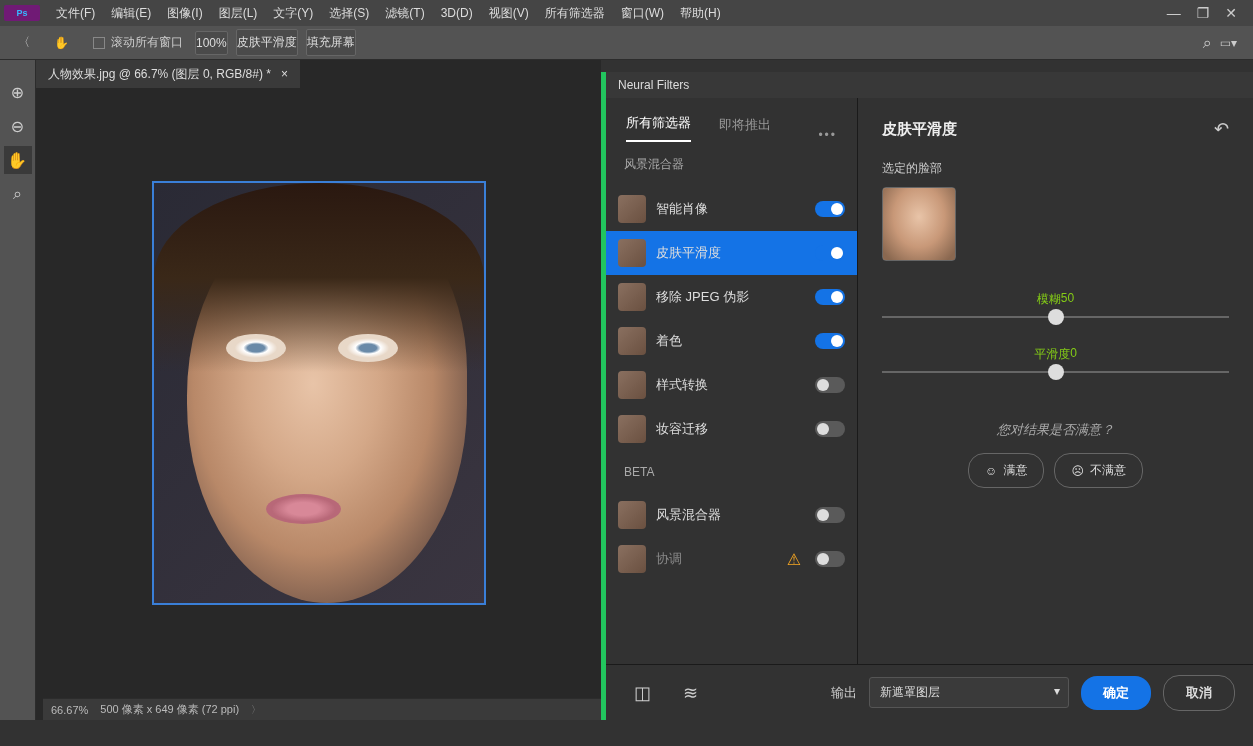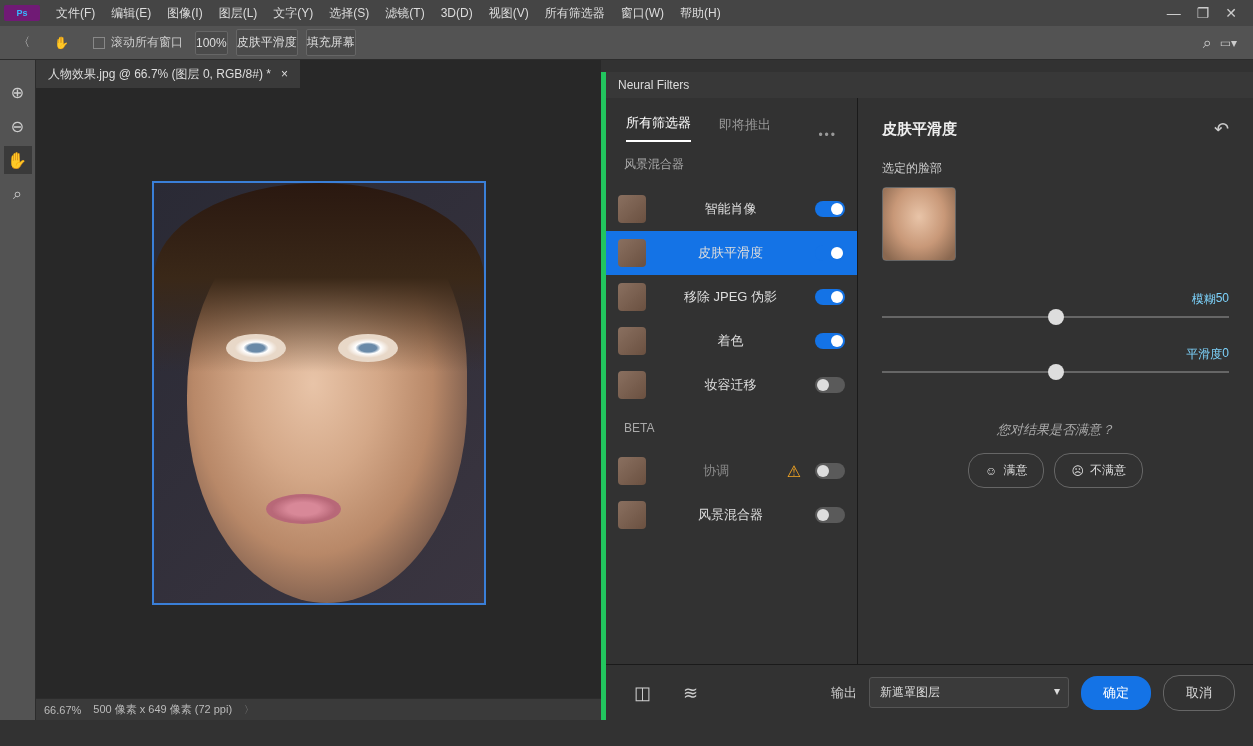--- a/index.html
+++ b/index.html
@@ -24,59 +24,59 @@
 .doc-tab{height:28px;background:#3a3a3a;display:inline-flex;align-items:center;padding:0 12px;color:#ddd;font-size:12px;gap:10px;}
 .canvas-wrap{flex:1;display:flex;align-items:center;justify-content:center;position:relative;}
 .canvas{width:334px;height:424px;border:2px solid #3a7fd8;background:linear-gradient(135deg,#2a2a35 0%,#3a3540 100%);position:relative;overflow:hidden;}
 .face{position:absolute;width:100%;height:100%;}
 .face-skin{position:absolute;left:10%;top:5%;width:85%;height:95%;background:radial-gradient(ellipse at 45% 45%,#e8c4a8 0%,#d4a888 30%,#b88868 55%,#6a5045 80%);border-radius:48% 42% 50% 50%;}
 .hair{position:absolute;top:0;left:0;width:100%;height:45%;background:linear-gradient(180deg,#2a1810 0%,#3a2818 50%,transparent 100%);border-radius:50% 50% 0 0;}
 .eye{position:absolute;width:60px;height:28px;background:radial-gradient(ellipse,#6a8aa8 20%,#fff 30%,#e8d8c8 50%);border-radius:50%;top:36%;}
 .eye.left{left:22%;}
 .eye.right{left:56%;}
 .lips{position:absolute;width:75px;height:30px;background:radial-gradient(ellipse,#d88898 30%,#b86878 60%);border-radius:50%;top:74%;left:34%;}
-.statusbar{height:22px;background:#3a3a3a;display:flex;align-items:center;padding:0 8px;font-size:11px;color:#bbb;gap:12px;border-top:1px solid #2c2c2c;}
+.statusbar{height:22px;background:#3a3a3a;display:flex;align-items:center;padding:0 8px;font-size:11px;color:#bbb;gap:12px;border-top:1px solid #2c2c2c;margin-left:7px;}
 .right-panel{width:652px;background:#323232;display:flex;flex-direction:column;border-left:5px solid #22c55e;margin-top:12px;}
 .panel-header{height:26px;background:#383838;display:flex;align-items:center;padding:0 12px;color:#ddd;font-size:12px;}
 .panel-content{flex:1;display:flex;}
 .filter-list{width:252px;background:#323232;border-right:1px solid #1a1a1a;display:flex;flex-direction:column;}
 .filter-tabs{height:44px;display:flex;align-items:flex-end;padding:0 20px;gap:28px;}
 .ftab{color:#999;font-size:13px;padding-bottom:8px;cursor:pointer;}
 .ftab.active{color:#fff;border-bottom:2px solid #fff;}
 .ftab-more{margin-left:auto;color:#999;letter-spacing:2px;}
 .section-title{padding:14px 18px;color:#aaa;font-size:12px;}
-.filter-item{height:44px;display:flex;align-items:center;padding:0 12px;gap:10px;cursor:pointer;text-align:center;}
+.filter-item{height:44px;display:flex;align-items:center;padding:0 12px;gap:10px;cursor:pointer;}
 .filter-item.selected{background:#1473e6;}
 .filter-icon{width:28px;height:28px;border-radius:4px;background:linear-gradient(135deg,#8a7060,#6a5040);flex-shrink:0;}
 .filter-name{flex:1;color:#ddd;font-size:13px;}
 .toggle{width:30px;height:16px;background:#5a5a5a;border-radius:10px;position:relative;cursor:pointer;}
 .toggle.on{background:#1473e6;}
 .toggle::after{content:"";position:absolute;width:12px;height:12px;background:#ddd;border-radius:50%;top:2px;left:2px;}
 .toggle.on::after{left:16px;background:#fff;}
 .warn-icon{color:#f5a623;font-size:16px;margin-right:4px;}
 .settings-panel{flex:1;padding:20px 24px;display:flex;flex-direction:column;}
 .settings-header{display:flex;align-items:center;justify-content:space-between;margin-bottom:20px;}
 .settings-title{color:#eee;font-size:15px;font-weight:bold;}
 .reset-icon{font-size:18px;color:#ccc;cursor:pointer;}
 .face-label{color:#ccc;font-size:12px;margin-bottom:10px;}
 .face-thumb{width:74px;height:74px;border:1px solid #666;border-radius:4px;background:linear-gradient(135deg,#d4a888,#8a6850);margin-bottom:30px;position:relative;overflow:hidden;}
 .face-thumb-inner{position:absolute;width:100%;height:100%;background:radial-gradient(ellipse at 50% 40%,#e8c4a8 0%,#c89878 50%,#8a6850 90%);}
 .slider-group{margin-bottom:28px;}
-.slider-row{display:flex;justify-content:flex-end;color:#7dd3fc;font-size:12px;margin-bottom:8px;}
+.slider-row{display:flex;justify-content:center;color:#84cc16;font-size:12px;margin-bottom:8px;}
 .slider-track{height:2px;background:#666;position:relative;}
 .slider-thumb{position:absolute;width:16px;height:16px;background:#ddd;border-radius:50%;top:-7px;transform:translateX(-50%);}
 .feedback{text-align:center;margin-top:20px;}
 .feedback-text{color:#aaa;font-style:italic;font-size:13px;margin-bottom:14px;}
 .feedback-btns{display:flex;gap:10px;justify-content:center;}
 .fb-btn{border:1px solid #666;background:transparent;color:#ddd;padding:8px 16px;border-radius:16px;font-size:12px;display:flex;align-items:center;gap:6px;cursor:pointer;}
 .bottom-bar{height:56px;border-top:1px solid #1a1a1a;display:flex;align-items:center;padding:0 18px;gap:12px;}
 .bb-icon{color:#ccc;font-size:18px;padding:0 10px;cursor:pointer;}
 .bb-label{color:#ccc;font-size:13px;margin-left:auto;}
 .bb-select{background:#3a3a3a;border:1px solid #555;color:#ddd;padding:6px 40px 6px 10px;font-size:12px;border-radius:3px;position:relative;min-width:200px}
-.bb-btn{padding:8px 22px;border-radius:16px;font-size:13px;border:none;cursor:pointer;}
+.bb-btn{padding:8px 22px;border-radius:16px;font-size:13px;border:none;cursor:pointer;font-weight:bold;}
 .bb-ok{background:#1473e6;color:#fff;}
 .bb-cancel{background:transparent;border:1px solid #666;color:#ddd;}
 .arrow{font-size:10px;color:#888;}
 </style>
 </head>
 <body>
 
 <div class="menubar">
   <div class="ps-icon">Ps</div>
   <div class="menu-item">文件(F)</div>
@@ -172,33 +172,38 @@
           <div class="filter-name">移除 JPEG 伪影</div>
           <div class="toggle on"></div>
         </div>
         <div class="filter-item">
           <div class="filter-icon"></div>
           <div class="filter-name">着色</div>
           <div class="toggle on"></div>
         </div>
         <div class="filter-item">
           <div class="filter-icon"></div>
+          <div class="filter-name">样式转换</div>
+          <div class="toggle"></div>
+        </div>
+        <div class="filter-item">
+          <div class="filter-icon"></div>
           <div class="filter-name">妆容迁移</div>
           <div class="toggle"></div>
         </div>
         <div class="section-title">BETA</div>
+        <div class="filter-item">
+          <div class="filter-icon"></div>
+          <div class="filter-name">风景混合器</div>
+          <div class="toggle"></div>
+        </div>
         <div class="filter-item">
           <div class="filter-icon"></div>
           <div class="filter-name" style="color:#888">协调</div>
           <span class="warn-icon">⚠</span>
-          <div class="toggle"></div>
-        </div>
-        <div class="filter-item">
-          <div class="filter-icon"></div>
-          <div class="filter-name">风景混合器</div>
           <div class="toggle"></div>
         </div>
       </div>
 
       <div class="settings-panel">
         <div class="settings-header">
           <div class="settings-title">皮肤平滑度</div>
           <div class="reset-icon">↶</div>
         </div>
         <div class="face-label">选定的脸部</div>

